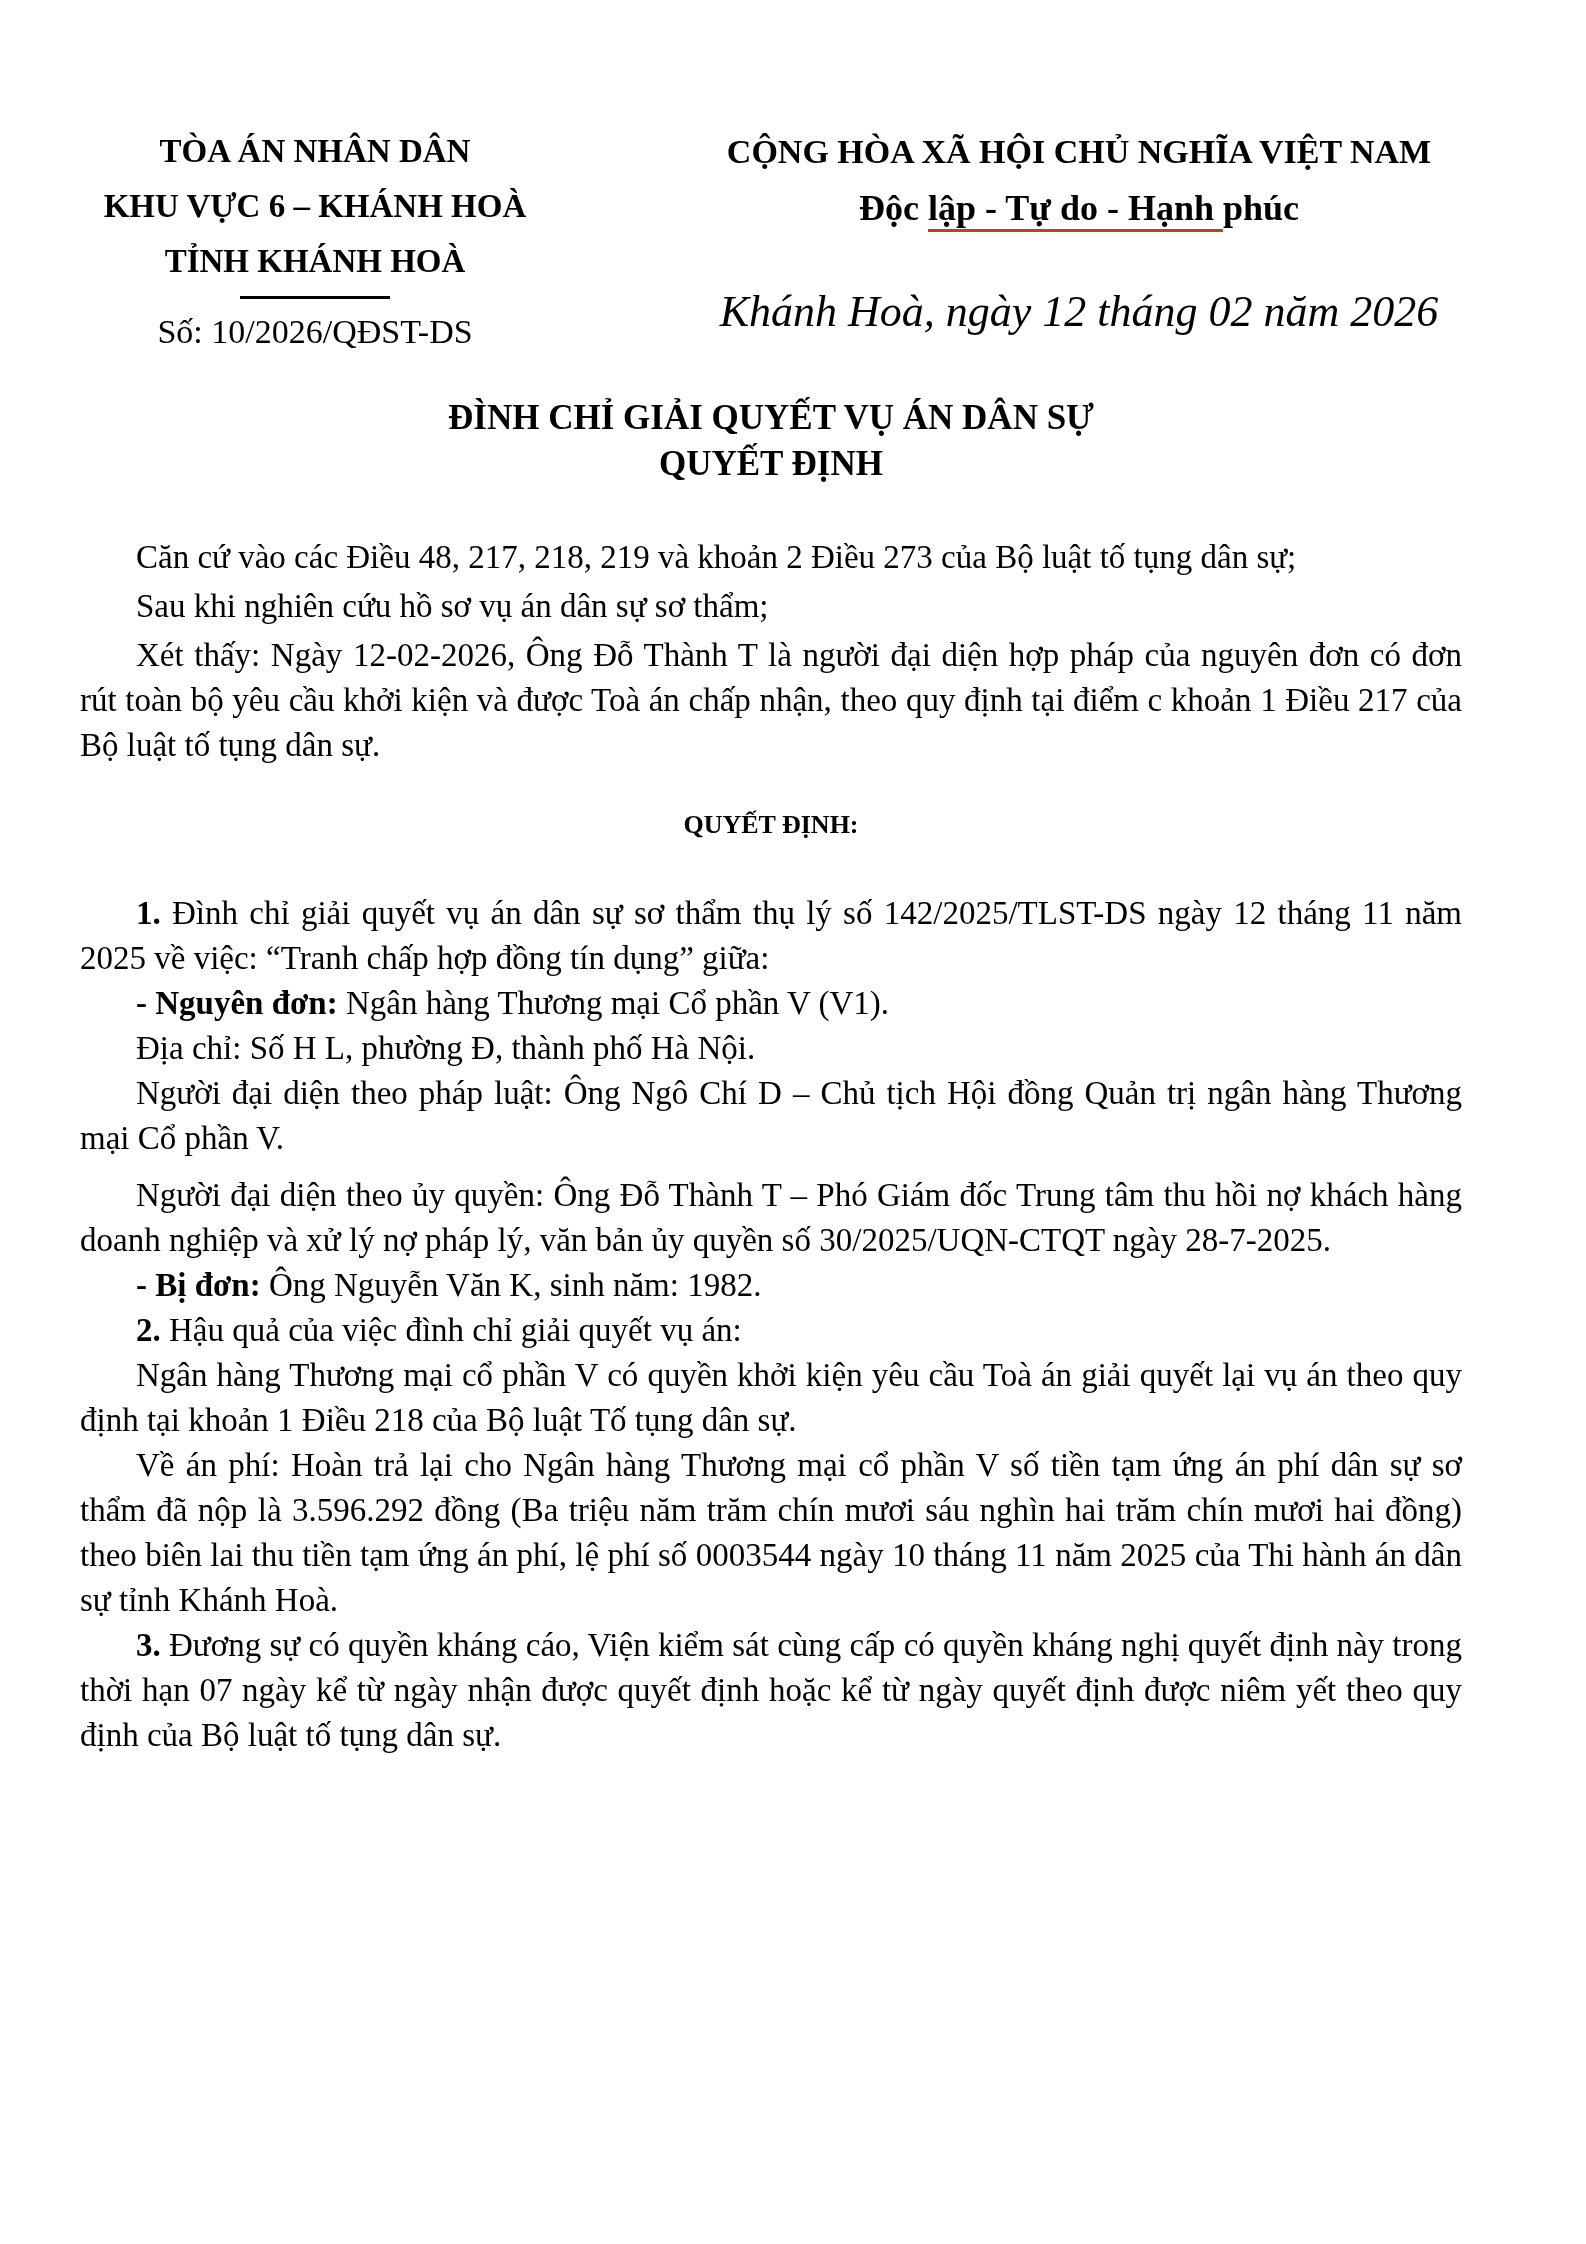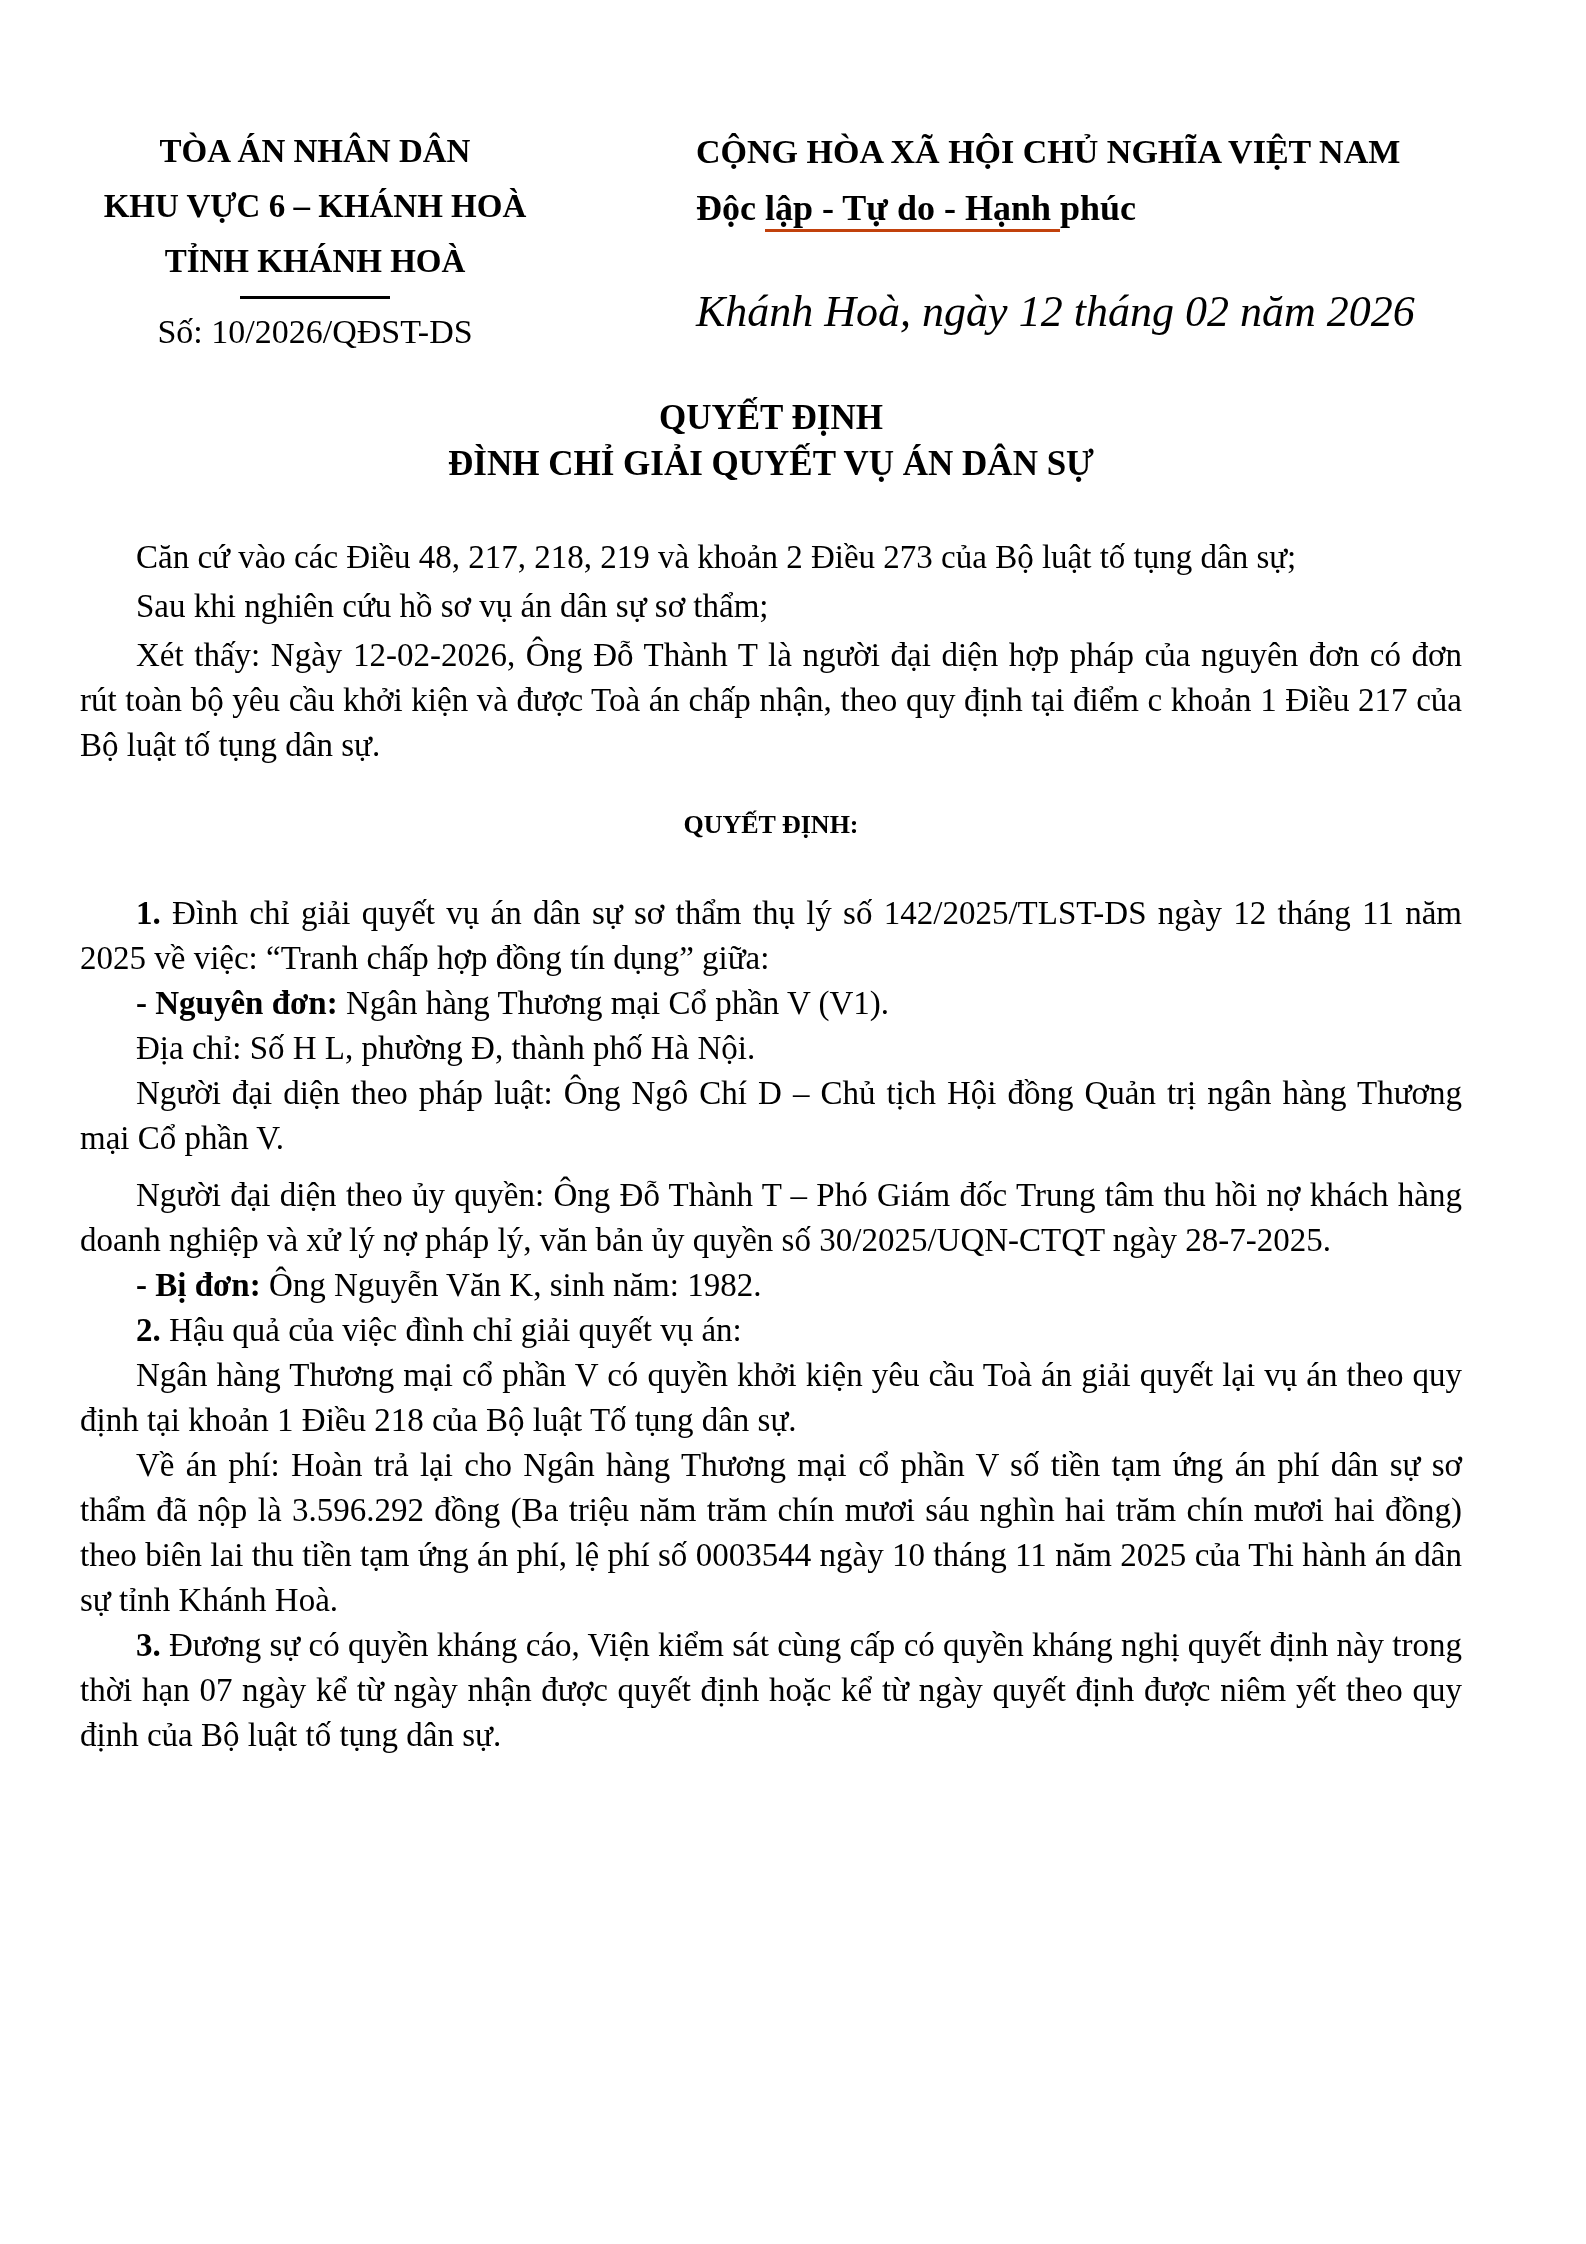--- a/index.html
+++ b/index.html
@@ -10,21 +10,21 @@
     box-sizing: border-box;
     background: #ffffff;
     color: #000000;
     padding: 124px 124px 40px 80px;
     font-family: "Liberation Serif", "DejaVu Serif", serif;
     font-size: 33px;
     overflow: hidden;
   }
   .header { display: flex; justify-content: space-between; align-items: flex-start; }
   .h-left  { width: 470px; text-align: center; }
-  .h-right { width: 766px; }
+  .h-right { width: 766px; text-align: center; }
   .court-line { font-weight: bold; font-size: 33px; line-height: 55px; white-space: nowrap; }
   .divider { width: 150px; border-top: 3px solid #000; margin: 7px auto 12px auto; height: 0; }
   .doc-number { font-size: 34px; line-height: 42px; }
   .nat-title { font-weight: bold; font-size: 34px; line-height: 55px; white-space: nowrap; }
   .motto { font-weight: bold; font-size: 36px; line-height: 58px; white-space: nowrap; }
   .motto-u { border-bottom: 3px solid #c2410c; padding-bottom: 1px; }
   .place-date { font-style: italic; font-size: 44px; line-height: 42px; margin-top: 54px; white-space: nowrap; }
   .doc-title { text-align: center; font-weight: bold; font-size: 35px; line-height: 46px; margin-top: 42px; }
   .preamble { margin-top: 48px; }
   .decision-heading { text-align: center; font-weight: bold; font-size: 26px; line-height: 45px; margin: 34px 0 44px 0; }
@@ -48,22 +48,22 @@
       <div class="doc-number">Số: 10/2026/QĐST-DS</div>
     </div>
     <div class="h-right">
       <div class="nat-title">CỘNG HÒA XÃ HỘI CHỦ NGHĨA VIỆT NAM</div>
       <div class="motto"><span>Độc </span><span class="motto-u">lập - Tự do - Hạnh </span><span>phúc</span></div>
       <div class="place-date">Khánh Hoà, ngày 12 tháng 02 năm 2026</div>
     </div>
   </div>
 
   <div class="doc-title">
+    <div>ĐÌNH CHỈ GIẢI QUYẾT VỤ ÁN DÂN SỰ</div>
     <div>QUYẾT ĐỊNH</div>
-    <div>ĐÌNH CHỈ GIẢI QUYẾT VỤ ÁN DÂN SỰ</div>
   </div>
 
   <div class="preamble">
       <p class="para"><span>Căn cứ vào các Điều 48, 217, 218, 219 và khoản 2 Điều 273 của Bộ luật tố tụng dân sự;</span></p>
       <p class="para sp6"><span>Sau khi nghiên cứu hồ sơ vụ án dân sự sơ thẩm;</span></p>
       <p class="para sp6"><span>Xét thấy: Ngày 12-02-2026, Ông Đỗ Thành T là người đại diện hợp pháp của nguyên đơn có đơn rút toàn bộ yêu cầu khởi kiện và được Toà án chấp nhận, theo quy định tại điểm c khoản 1 Điều 217 của Bộ luật tố tụng dân sự.</span></p>
     </div>
 
   <div class="decision-heading">QUYẾT ĐỊNH:</div>
 

